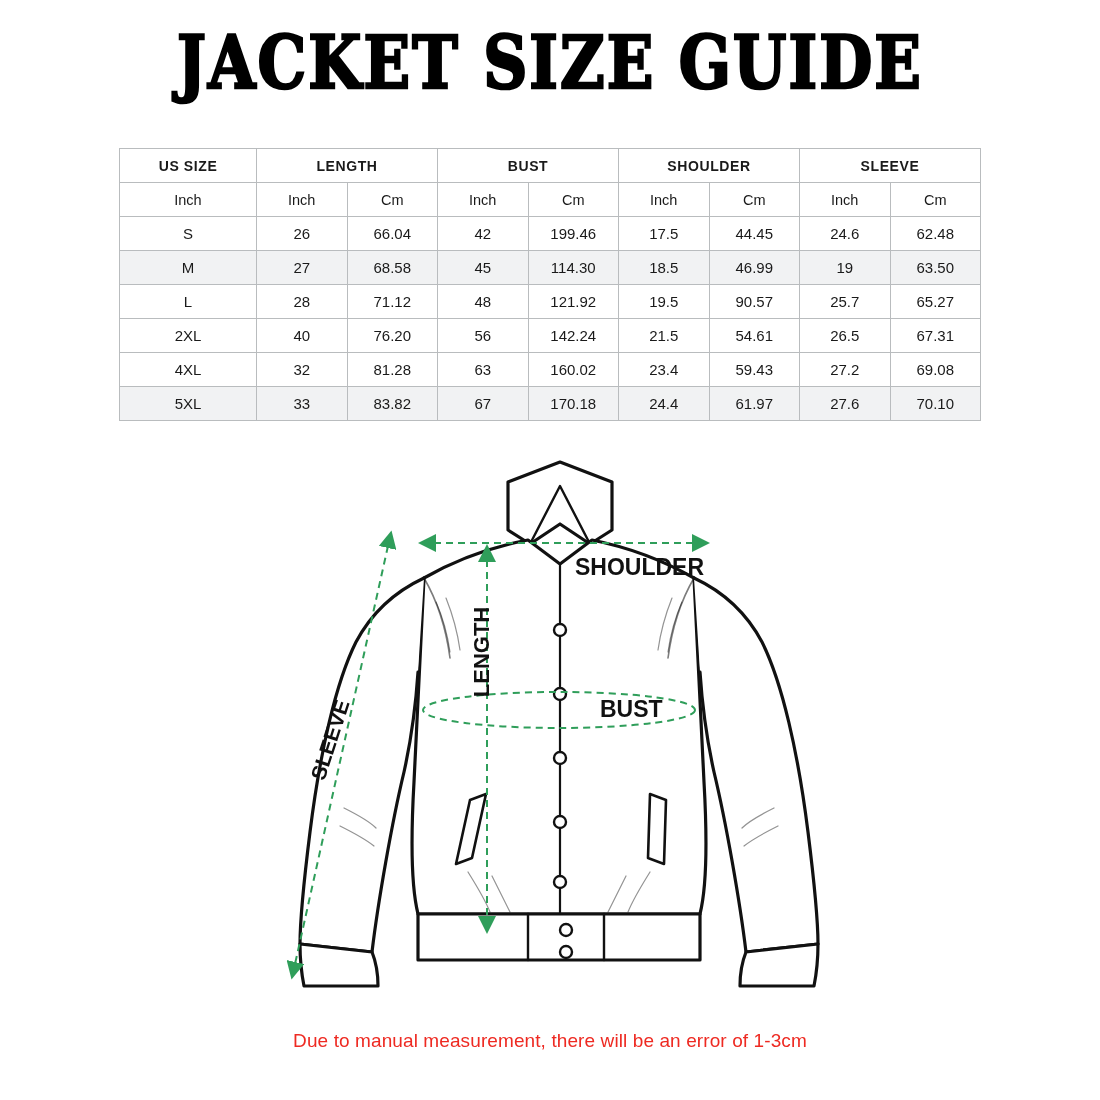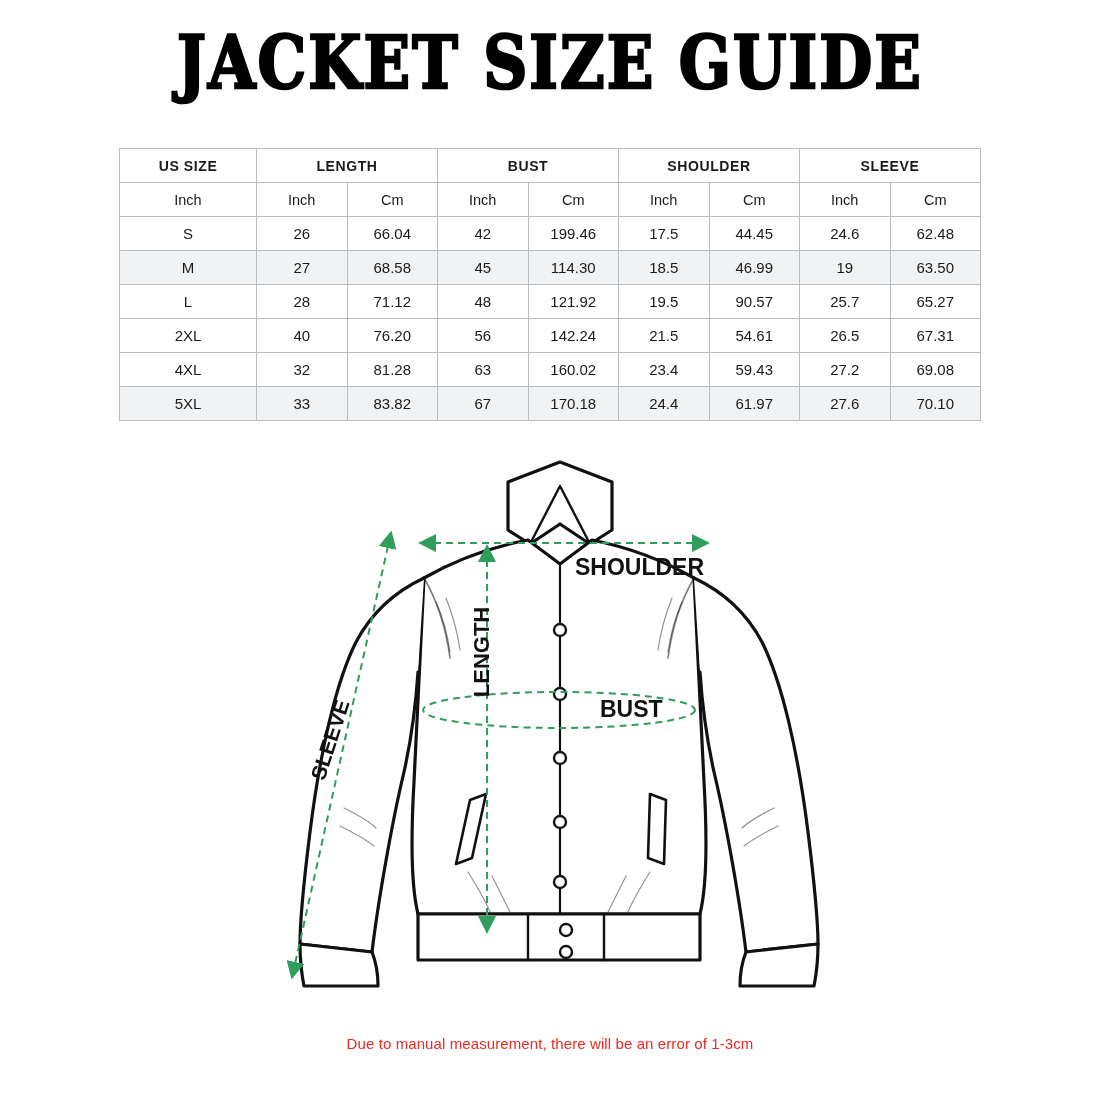--- a/index.html
+++ b/index.html
@@ -79,21 +79,21 @@
   .illo svg { display: block; }
 
   
   .note {
     position: absolute;
     left: 0;
     right: 0;
     bottom: 48px;
     text-align: center;
     color: #ee2a22;
-    font-size: 15px;
+    font-size: 19px;
     font-weight: 400;
     letter-spacing: 0.1px;
   }
 </style>
 </head>
 <body>
 
 <h1 class="title">JACKET SIZE GUIDE</h1>
 
 <div class="table-wrap">

